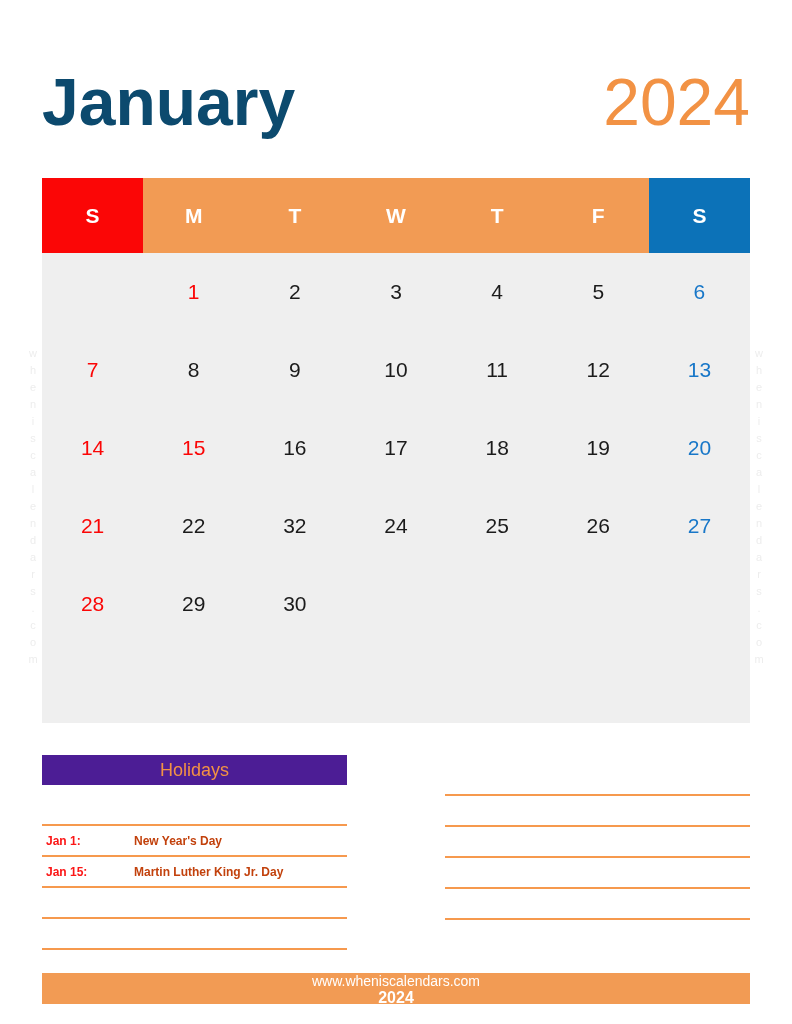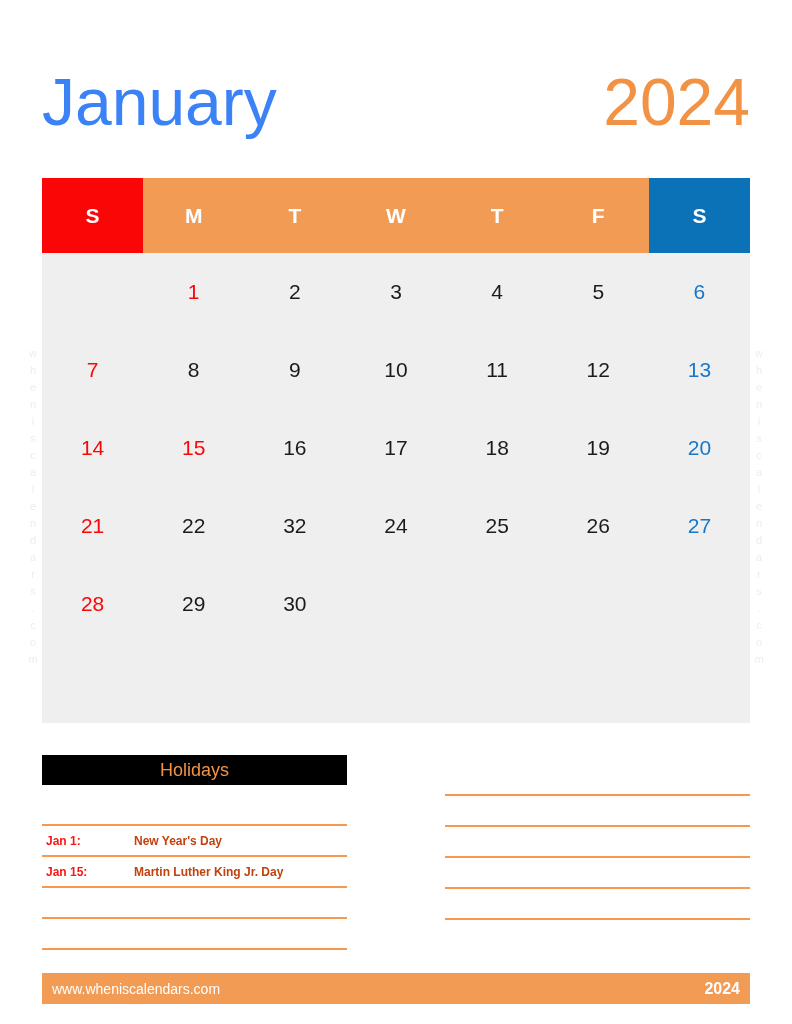--- a/index.html
+++ b/index.html
@@ -21,22 +21,22 @@
     left: 42px;
     top: 52px;
     width: 708px;
     height: 100px;
     display: flex;
     align-items: center;
     justify-content: space-between;
   }
   .month-title {
     font-size: 66px;
-    font-weight: 400;
-    color: #3b82f6;
+    font-weight: 700;
+    color: #0c4a6e;
     letter-spacing: 0px;
     line-height: 1;
   }
   .year-title {
     font-size: 66px;
     font-weight: 400;
     color: #F29244;
     line-height: 1;
   }
 
@@ -91,21 +91,21 @@
   .panels {
     position: absolute;
     left: 42px;
     top: 755px;
     width: 708px;
     display: flex;
     justify-content: space-between;
   }
   .panel { width: 305px; }
   .panel-head {
-    background: #000000;
+    background: #4c1d95;
     height: 30px;
     display: flex;
     align-items: center;
     justify-content: center;
     color: #F29244;
     font-size: 18px;
   }
   .panel-lines {
     margin-top: 39px;
   }
@@ -137,20 +137,21 @@
     left: 42px;
     top: 973px;
     width: 708px;
     height: 31px;
     background: #F29B54;
     display: flex;
     align-items: center;
     justify-content: space-between;
     padding: 0 10px;
     box-sizing: border-box;
+    flex-direction: column;
   }
   .footer-url {
     color: #ffffff;
     font-size: 14px;
   }
   .footer-year {
     color: #ffffff;
     font-size: 16px;
     font-weight: bold;
   }

